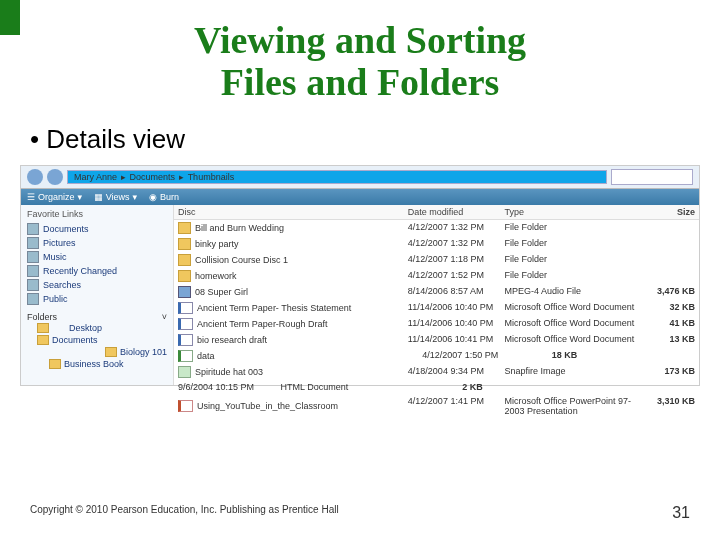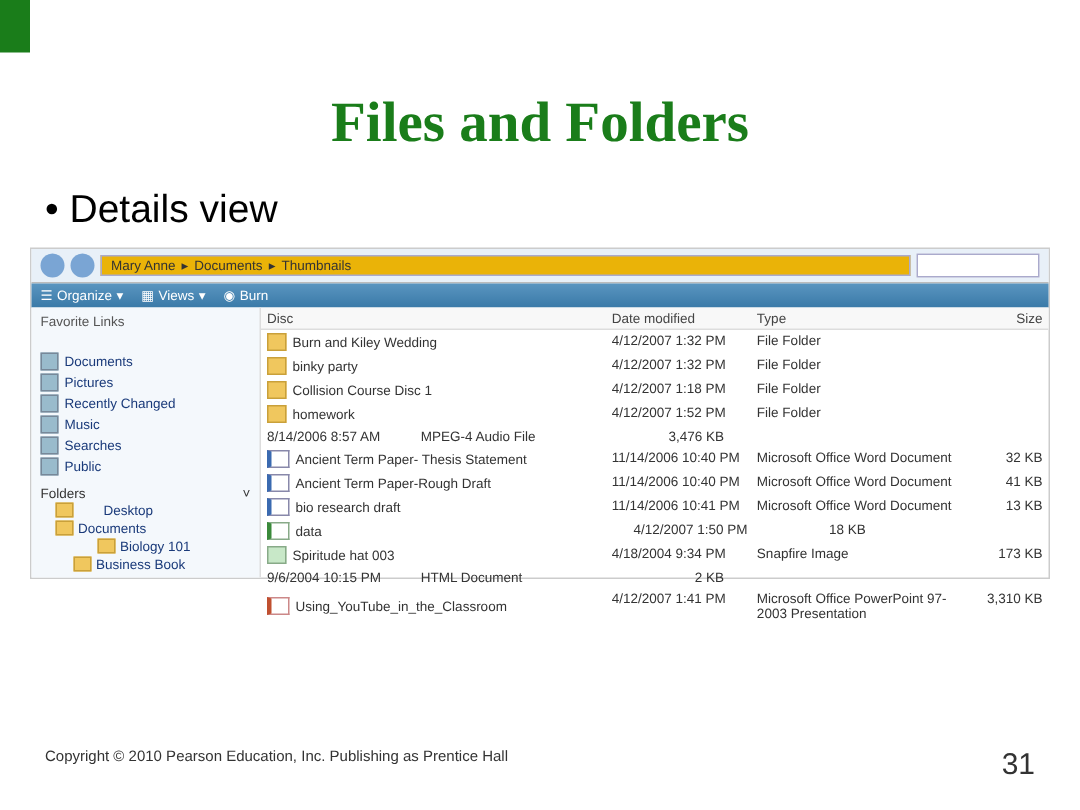--- a/index.html
+++ b/index.html
@@ -53,21 +53,21 @@
     gap: 4px;
   }
   .nav-circle {
     width: 16px;
     height: 16px;
     border-radius: 50%;
     background: #7aa5d4;
     display: inline-block;
   }
   .breadcrumb {
-    background: #eab308;
+    background: #0ea5e9;
     border: 1px solid #aac;
     padding: 1px 6px;
     flex: 1;
     font-size: 9px;
     display: flex;
     gap: 4px;
     align-items: center;
   }
   .breadcrumb span { color: #333; }
   .search-box {
@@ -94,21 +94,21 @@
     width: 140px;
     background: #f4f8fc;
     border-right: 1px solid #ddd;
     padding: 4px 6px;
     font-size: 9px;
     color: #1a3a7a;
   }
   .nav-pane .section-title {
     color: #555;
     font-size: 9px;
-    margin-bottom: 15px;
+    margin-bottom: 3px;
   }
   .nav-pane .link-item {
     display: flex;
     align-items: center;
     gap: 4px;
     padding: 1px 0;
   }
   .nav-pane .icon-sq {
     width: 10px;
     height: 10px;
@@ -144,21 +144,21 @@
   }
   .details-header {
     display: flex;
     background: #f8f8f8;
     border-bottom: 1px solid #ddd;
     color: #444;
   }
   .col-name { width: 45%; padding: 2px 4px; }
   .col-date { width: 18%; padding: 2px 4px; }
   .col-type { width: 27%; padding: 2px 4px; }
-  .col-size { width: 10%; padding: 2px 4px; text-align: right; }
+  .col-size { width: 10%; padding: 2px 4px; text-align: right; font-weight: bold; }
   .file-row {
     display: flex;
     color: #333;
     padding: 0 0;
   }
   .file-row .col-name {
     display: flex;
     align-items: center;
     gap: 4px;
   }
@@ -179,31 +179,31 @@
     position: absolute;
     bottom: 18px;
     left: 30px;
     right: 30px;
     display: flex;
     justify-content: space-between;
     font-size: 10px;
     color: #333;
   }
   .footer .page-num {
-    font-size: 20px;
+    font-size: 16px;
     color: #333;
   }
 </style>
 </head>
 <body>
 
 <div class="green-bar"></div>
 
 <h1 class="slide-title">
-  <br>
+  <span>Viewing and Sorting</span><br>
   <span>Files and Folders</span>
 </h1>
 
 <div class="bullet-section">
   <div class="bullet-item">Details view</div>
 </div>
 
 <div class="screenshot">
 
   <div class="addr-bar">
@@ -242,25 +242,25 @@
           <div class="link-item">
             <span class="icon-sq"></span>
             <span>Documents</span>
           </div>
           <div class="link-item">
             <span class="icon-sq"></span>
             <span>Pictures</span>
           </div>
           <div class="link-item">
             <span class="icon-sq"></span>
+            <span>Music</span>
+          </div>
+          <div class="link-item">
+            <span class="icon-sq"></span>
             <span>Recently Changed</span>
-          </div>
-          <div class="link-item">
-            <span class="icon-sq"></span>
-            <span>Music</span>
           </div>
           <div class="link-item">
             <span class="icon-sq"></span>
             <span>Searches</span>
           </div>
           <div class="link-item">
             <span class="icon-sq"></span>
             <span>Public</span>
           </div>
         </div>
@@ -270,21 +270,21 @@
       </div>
       <div class="tree" id="tree">
           <div class="tree-item" style="margin-left: 0px; gap: 20px;">
             <span class="folder-icon"></span>
             <span>Desktop</span>
           </div>
           <div class="tree-item" style="margin-left: 0px;">
             <span class="folder-icon"></span>
             <span>Documents</span>
           </div>
-          <div class="tree-item" style="margin-left: 28px;">
+          <div class="tree-item" style="margin-left: 28px; justify-content: flex-end;">
             <span class="folder-icon"></span>
             <span>Biology 101</span>
           </div>
           <div class="tree-item" style="margin-left: 12px;">
             <span class="folder-icon"></span>
             <span>Business Book</span>
           </div>
         </div>
     </div>
 
@@ -292,21 +292,21 @@
       <div class="details-header">
         <div class="col-name">Disc</div>
         <div class="col-date">Date modified</div>
         <div class="col-type">Type</div>
         <div class="col-size">Size</div>
       </div>
       <div id="file-rows">
           <div class="file-row">
             <div class="col-name">
               <span class="ficon folder"></span>
-              <span>Burn and Kiley Wedding</span>
+              <span>Bill and Burn Wedding</span>
             </div>
             <div class="col-date">4/12/2007 1:32 PM</div>
             <div class="col-type">File Folder</div>
             <div class="col-size"></div>
           </div>
           <div class="file-row">
             <div class="col-name">
               <span class="ficon folder"></span>
               <span>binky party</span>
             </div>
@@ -326,20 +326,24 @@
           <div class="file-row">
             <div class="col-name">
               <span class="ficon folder"></span>
               <span>homework</span>
             </div>
             <div class="col-date">4/12/2007 1:52 PM</div>
             <div class="col-type">File Folder</div>
             <div class="col-size"></div>
           </div>
           <div class="file-row">
+            <div class="col-name">
+              <span class="ficon audio"></span>
+              <span>08 Super Girl</span>
+            </div>
             <div class="col-date">8/14/2006 8:57 AM</div>
             <div class="col-type">MPEG-4 Audio File</div>
             <div class="col-size">3,476 KB</div>
           </div>
           <div class="file-row">
             <div class="col-name">
               <span class="ficon word"></span>
               <span>Ancient Term Paper- Thesis Statement</span>
             </div>
             <div class="col-date">11/14/2006 10:40 PM</div>

